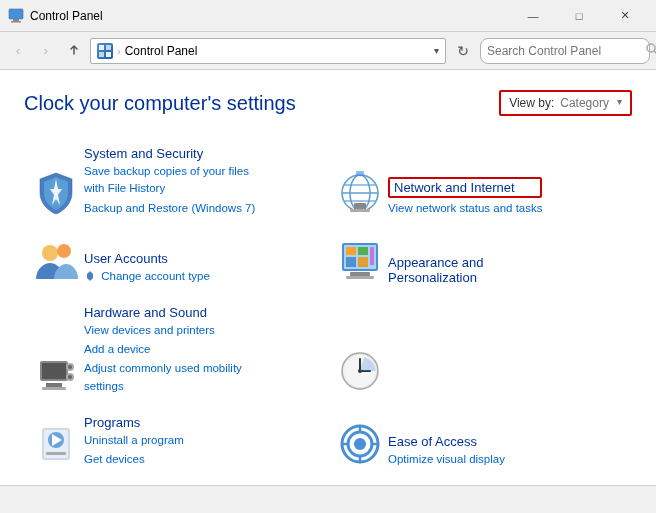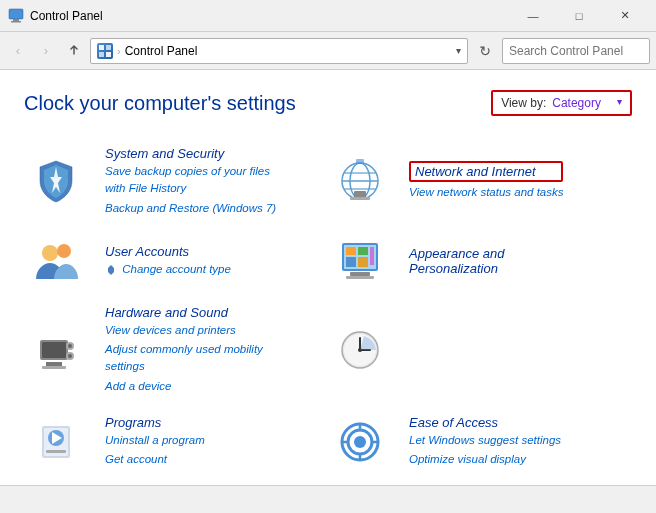--- a/index.html
+++ b/index.html
@@ -112,24 +112,24 @@
       width: 26px;
       height: 26px;
       display: flex;
       align-items: center;
       justify-content: center;
       color: #555;
       cursor: pointer;
       font-size: 14px;
     }
     .search-bar {
-      width: 148px;
+      width: 170px;
       height: 26px;
       border: 1px solid #b0b0b0;
-      border-radius: 2px;
+      border-radius: 8px;
       display: flex;
       align-items: center;
       background: #fff;
       padding: 0 6px;
       gap: 4px;
     }
     .search-input {
       flex: 1;
       border: none;
       outline: none;
@@ -166,39 +166,38 @@
       align-items: center;
       gap: 6px;
       font-size: 12px;
       color: #333;
       border: 2px solid #cc0000;
       padding: 4px 8px;
       border-radius: 2px;
     }
     .view-by-label { color: #333; }
     .view-by-value {
-      color: #6d28d9;
-      cursor: pointer;
-      display: flex;
-      gap: 16px;
+      color: #737373;
+      cursor: pointer;
+      display: flex;
+      gap: 8px;
     }
     .view-by-arrow { font-size: 10px; }
 
     
     .categories-grid {
       display: grid;
       grid-template-columns: 1fr 1fr;
       gap: 0;
     }
     .category-item {
       display: flex;
-      align-items: center;
+      align-items: flex-end;
       padding: 10px 8px;
-      gap: 25px;
-      font-style: italic;
+      gap: 4px;
     }
     .category-icon {
       width: 48px;
       height: 48px;
       flex-shrink: 0;
       display: flex;
       align-items: center;
       justify-content: center;
     }
     .category-text {
@@ -392,22 +391,22 @@
           <circle cx="38" cy="30" r="4" fill="#aaa"></circle>
           <rect x="14" y="36" width="16" height="4" fill="#777"></rect>
           <rect x="10" y="40" width="24" height="3" rx="1" fill="#aaa"></rect>
           <circle cx="38" cy="20" r="2" fill="#666"></circle>
           <circle cx="38" cy="30" r="2" fill="#666"></circle>
         </svg>
       </div>
       <div class="category-text">
         <span class="category-name">Hardware and Sound</span>
         <span class="category-link">View devices and printers</span>
+        <span class="category-link">Add a device</span>
         <span class="category-link">Adjust commonly used mobility<br>settings</span>
-        <span class="category-link">Add a device</span>
       </div>
     </div>
 
     <div class="category-item">
       <div class="category-icon icon-clock">
         <svg width="48" height="48" viewBox="0 0 48 48">
           <circle cx="24" cy="24" r="18" fill="#e8e8e8" stroke="#aaa" stroke-width="1.5"></circle>
           <circle cx="24" cy="24" r="16" fill="#f5f5f5"></circle>
           <line x1="24" y1="24" x2="24" y2="12" stroke="#333" stroke-width="2" stroke-linecap="round"></line>
           <line x1="24" y1="24" x2="34" y2="24" stroke="#333" stroke-width="2" stroke-linecap="round"></line>
@@ -423,36 +422,35 @@
           <rect x="10" y="8" width="28" height="32" rx="2" fill="#d0d8e8"></rect>
           <rect x="12" y="10" width="24" height="28" rx="1" fill="#e8eef8"></rect>
           <circle cx="24" cy="20" r="8" fill="#4a90d9" opacity="0.8"></circle>
           <rect x="14" y="32" width="20" height="3" rx="1" fill="#aaa"></rect>
           <path d="M20 20 L20 14 L30 20 L20 26 Z" fill="#fff"></path>
         </svg>
       </div>
       <div class="category-text">
         <span class="category-name">Programs</span>
         <span class="category-link">Uninstall a program</span>
-        <span class="category-link">Get account</span>
+        <span class="category-link">Get devices</span>
       </div>
     </div>
 
     <div class="category-item">
       <div class="category-icon icon-access">
         <svg width="48" height="48" viewBox="0 0 48 48">
           <circle cx="24" cy="24" r="18" fill="none" stroke="#4a90d9" stroke-width="3"></circle>
           <circle cx="24" cy="24" r="12" fill="none" stroke="#4a90d9" stroke-width="3"></circle>
           <circle cx="24" cy="24" r="6" fill="#4a90d9"></circle>
           <path d="M24 6 L24 12 M24 36 L24 42 M6 24 L12 24 M36 24 L42 24" stroke="#4a90d9" stroke-width="2.5" stroke-linecap="round"></path>
         </svg>
       </div>
       <div class="category-text">
         <span class="category-name">Ease of Access</span>
-        <span class="category-link">Let Windows suggest settings</span>
         <span class="category-link">Optimize visual display</span>
       </div>
     </div>
 
   </div>
 </div>
 
 <div class="status-bar">
   <span></span>
 </div>

